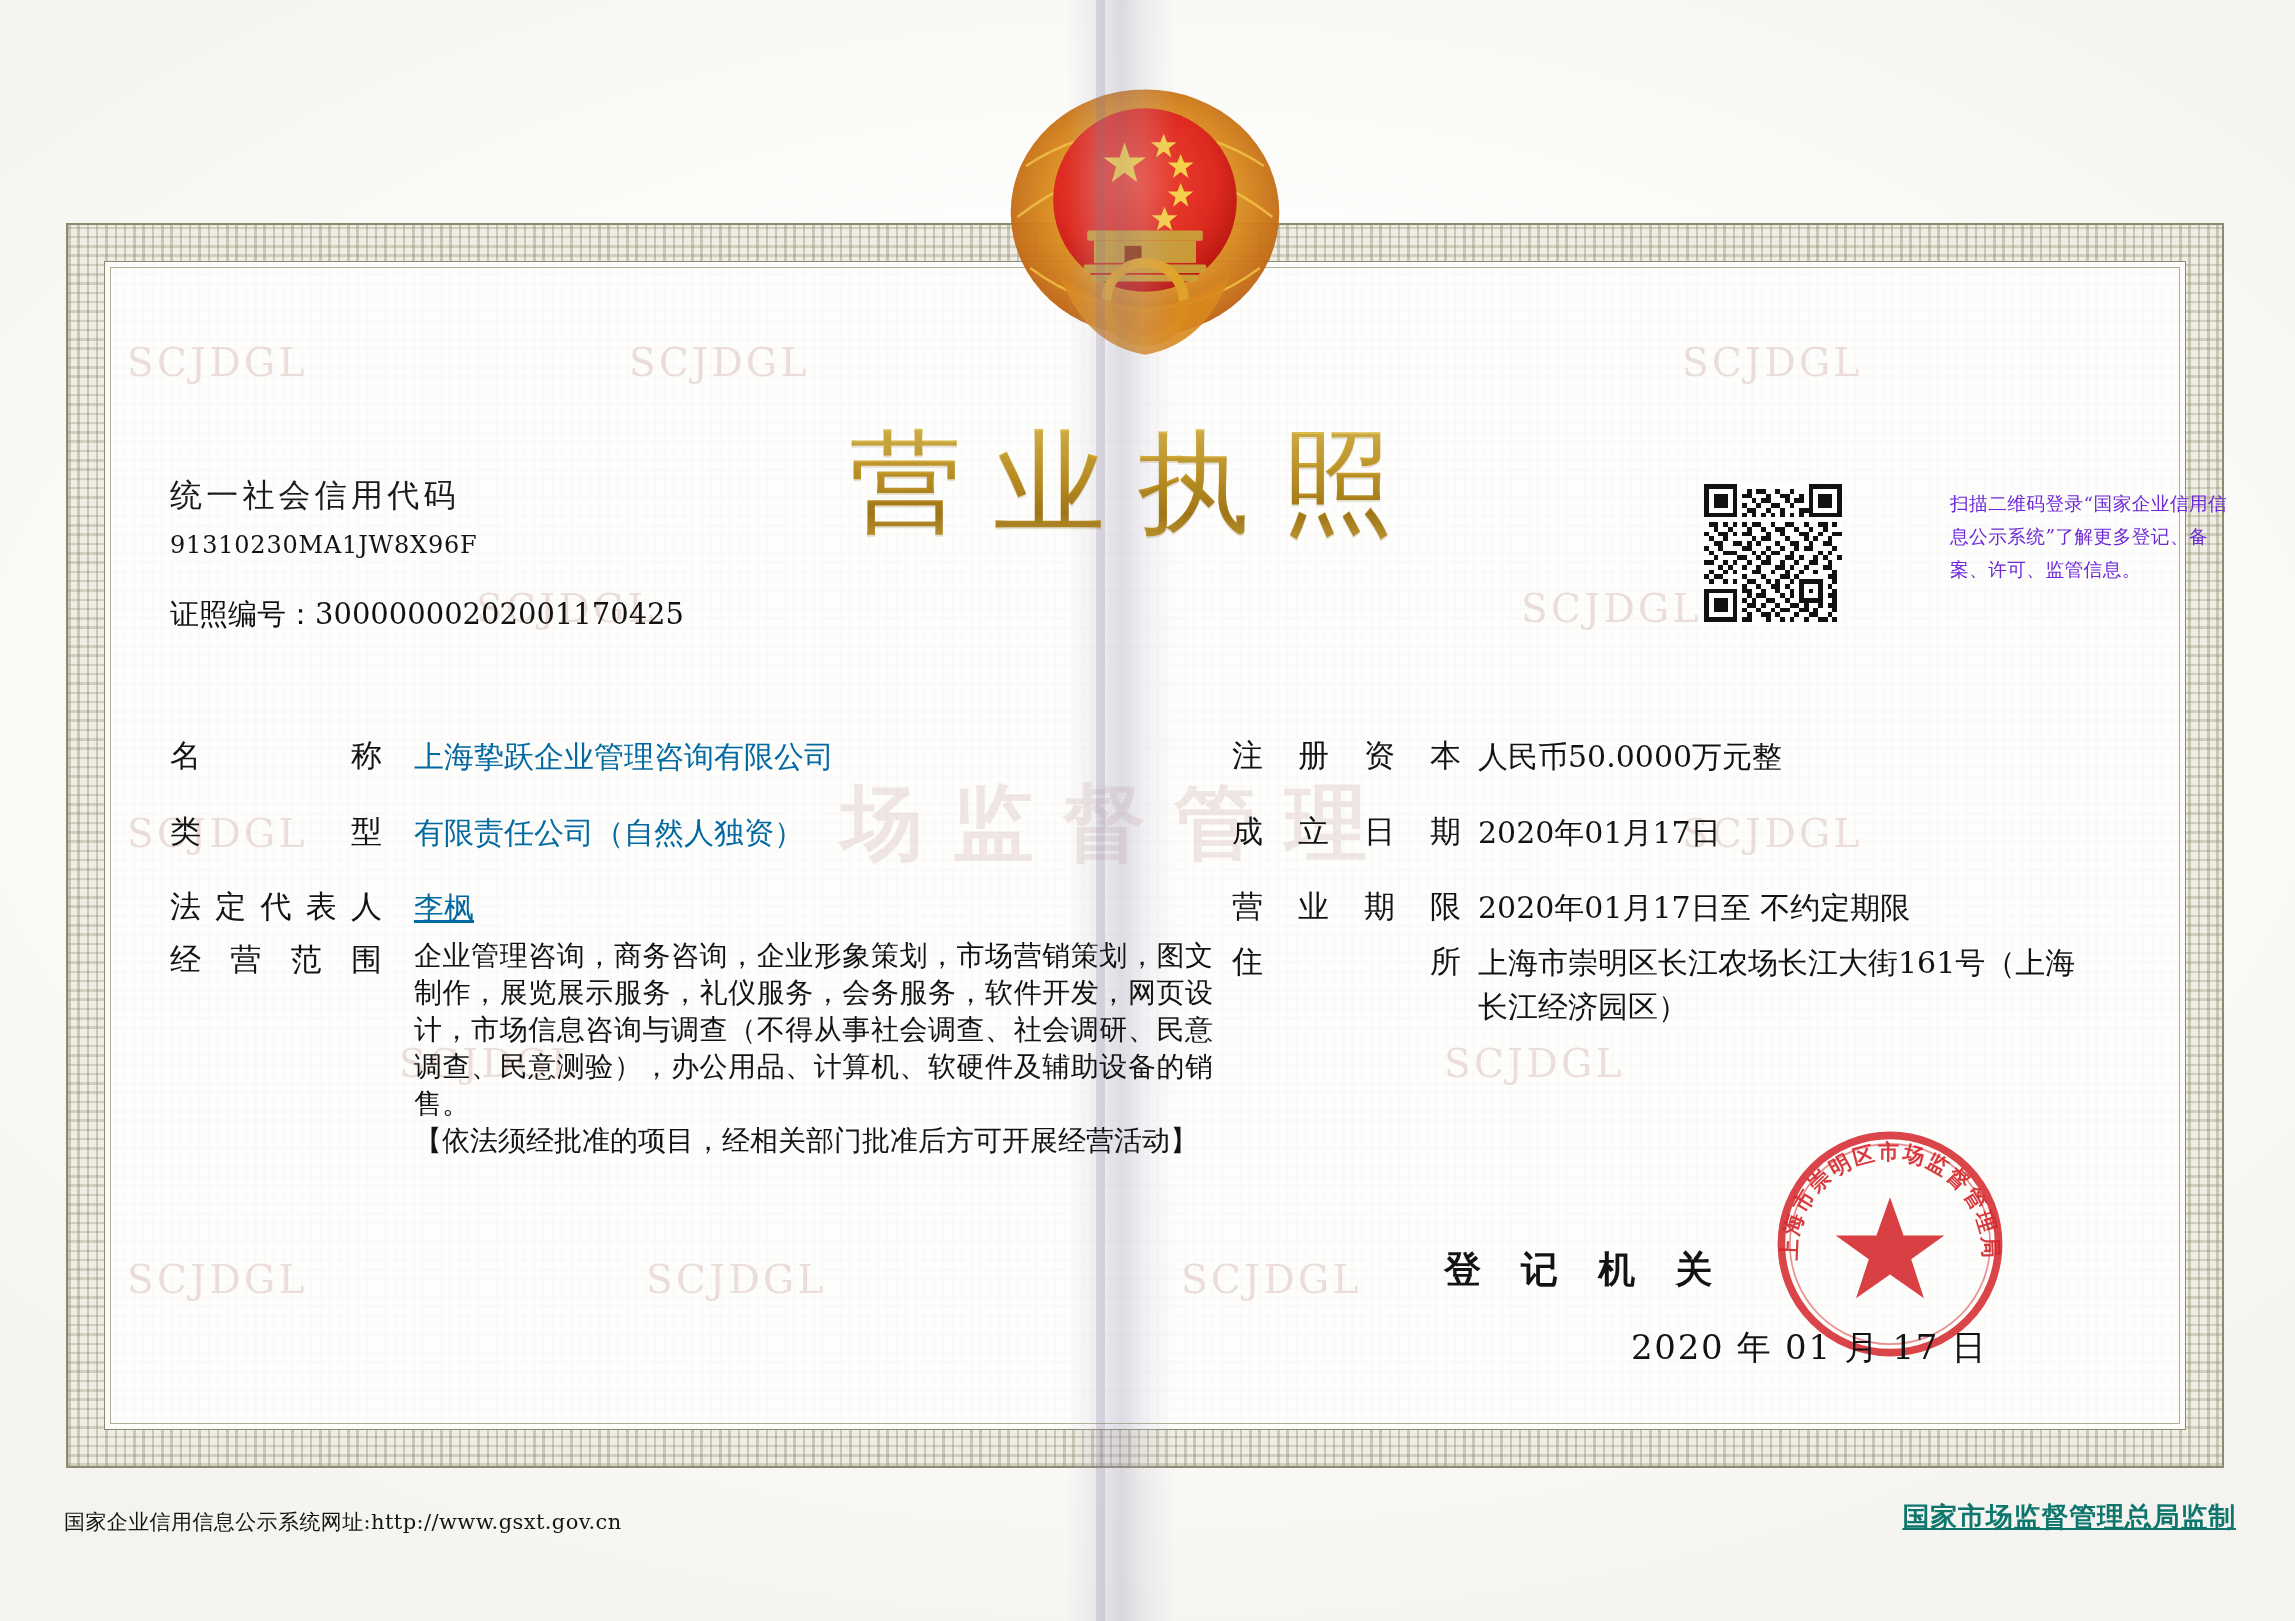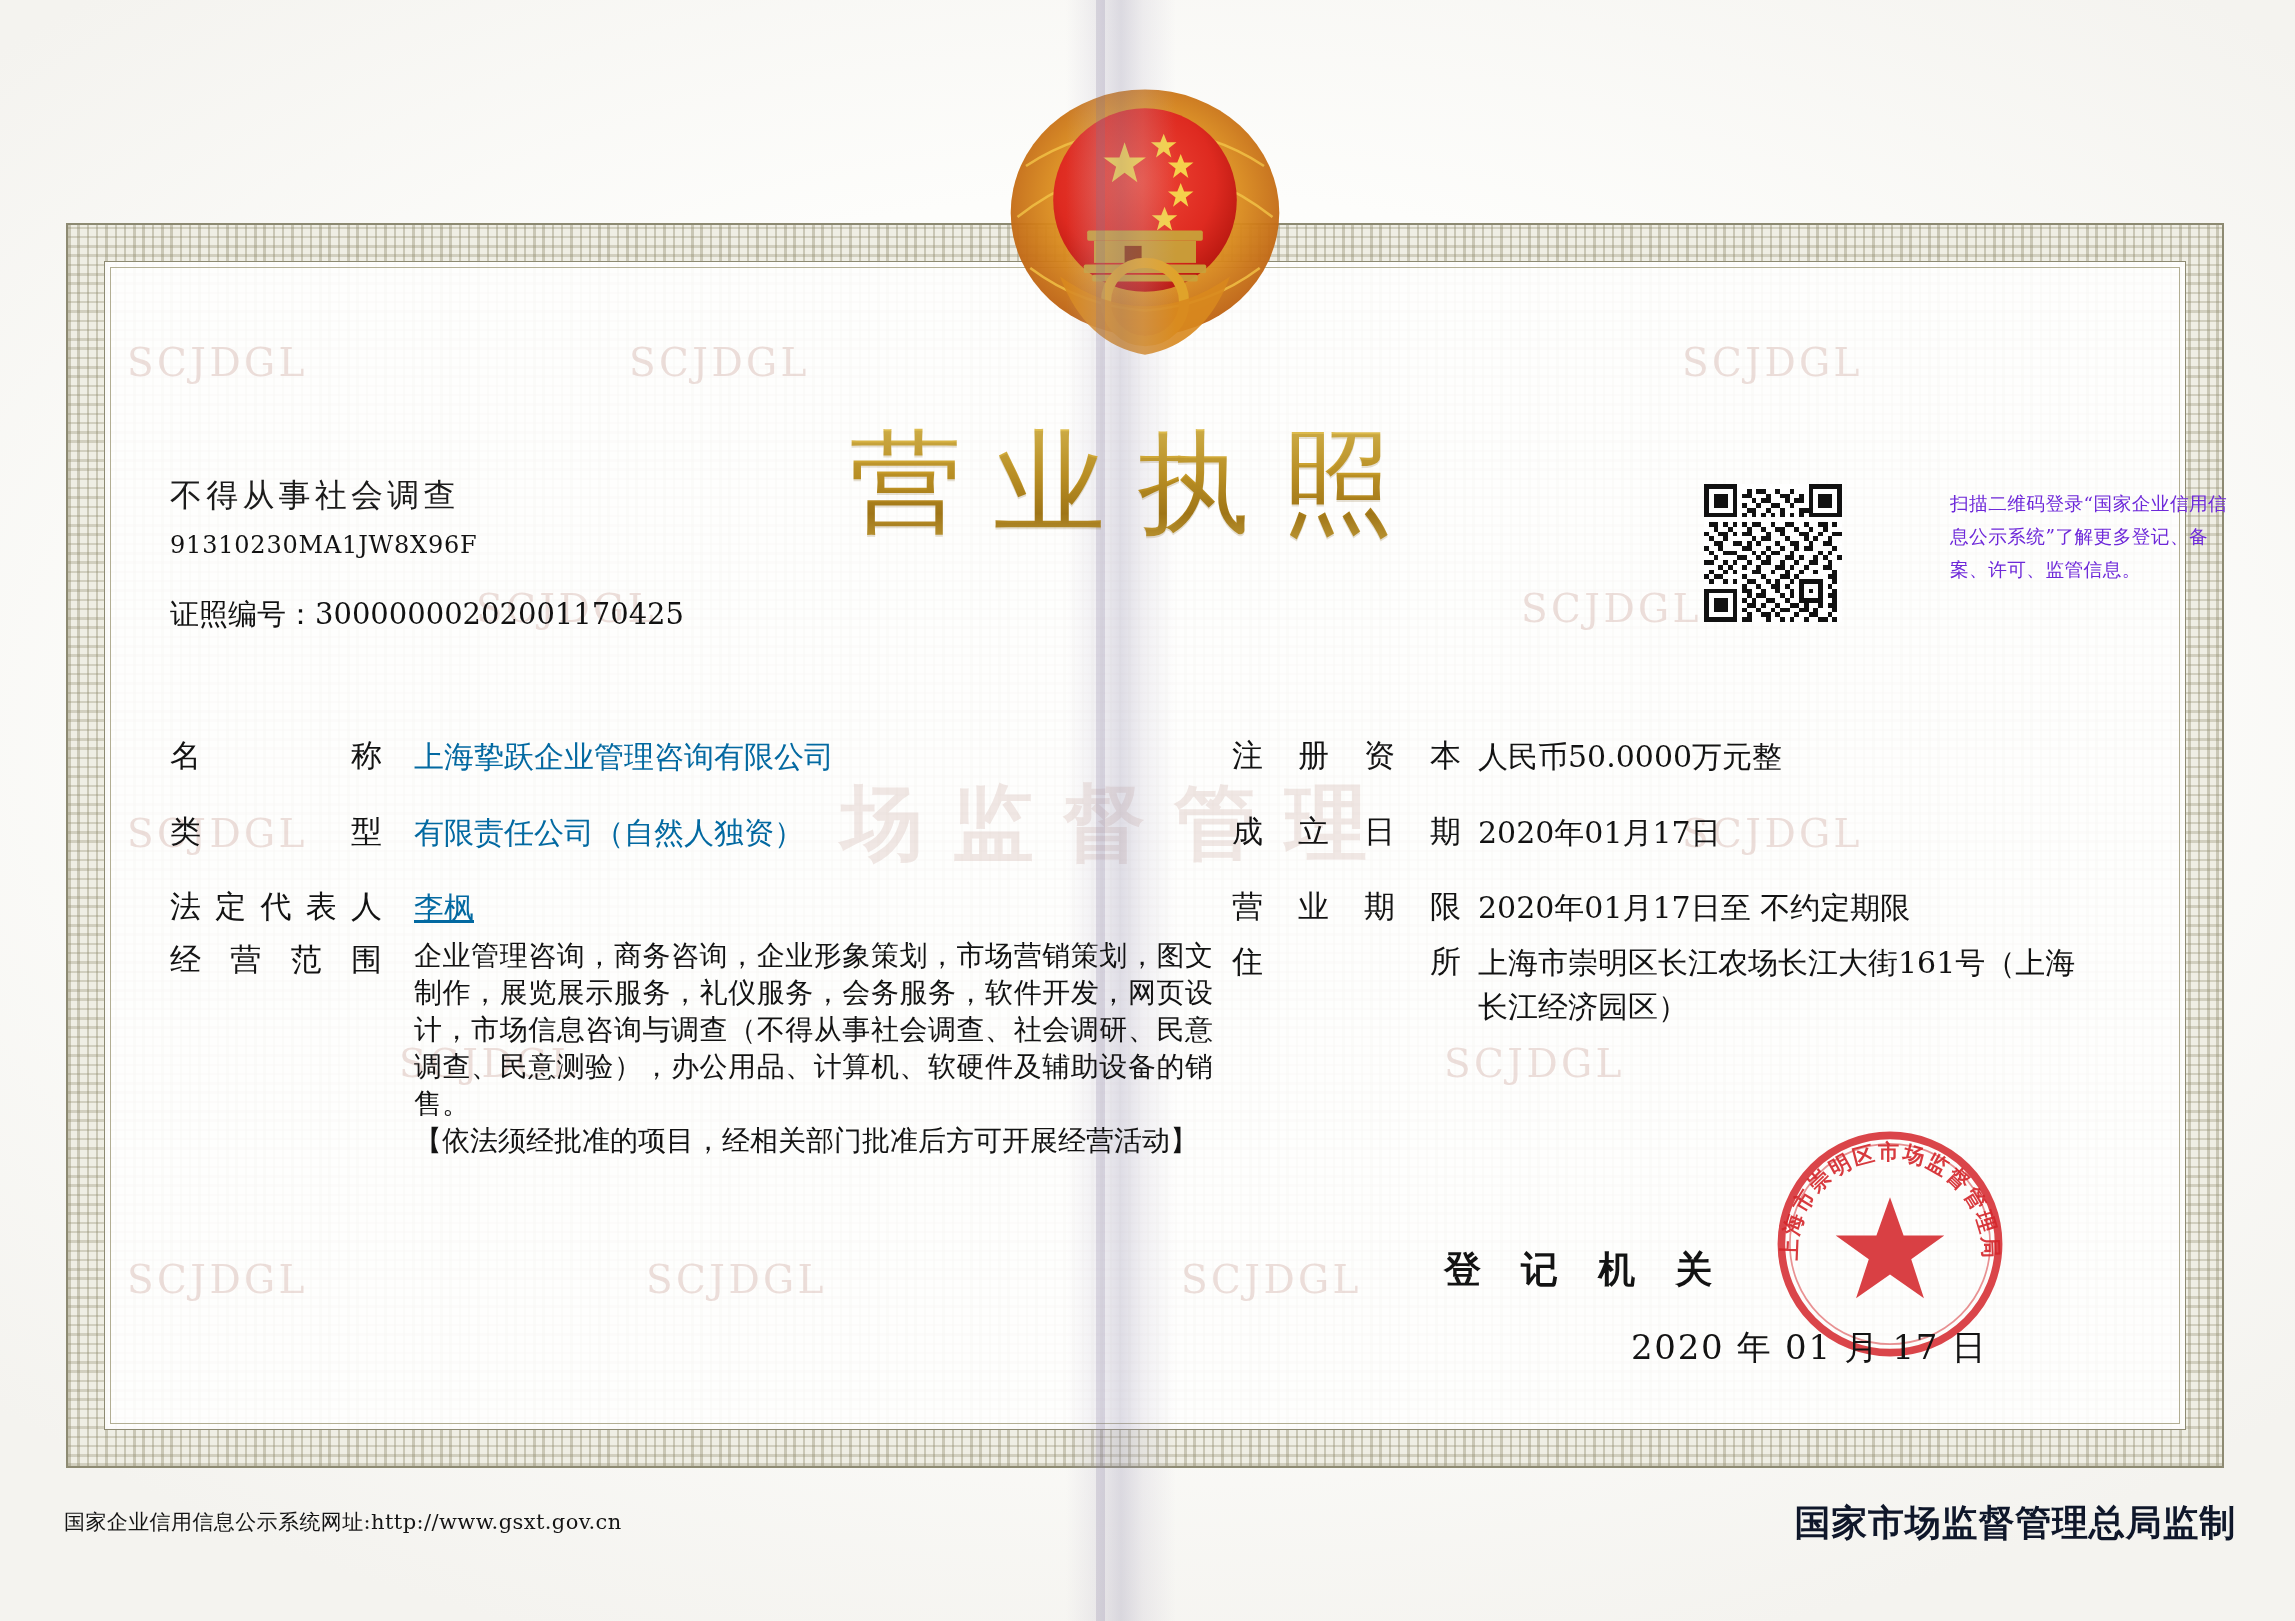--- a/index.html
+++ b/index.html
@@ -280,24 +280,25 @@
     left: 64px;
     top: 1508px;
     font-size: 21px;
     color: #141414;
     letter-spacing: 0.4px;
   }
   #footer-right {
     position: absolute;
     right: 59px;
     top: 1499px;
-    font-size: 36px;
+    font-size: 27px;
     font-weight: 700;
-    color: #0f172a;
+    color: #0f766e;
     letter-spacing: 0.8px;
+    text-decoration: underline;
   }
 </style>
 </head>
 <body>
 
 <div id="scan"></div>
 
 <div id="frame">
   <div id="frame-inner-white"></div>
 </div>
@@ -359,21 +360,21 @@
   <path d="M120 250 q100 70 200 0 q-30 80 -100 92 q-70 -12 -100 -92 Z" fill="#d8881e" opacity="0.9"></path>
 </svg>
 
 <div id="fold"></div>
 <div id="fold2"></div>
 
 <div id="content">
 
   <div id="title" class="cn">营业执照</div>
 
-  <div id="code-label" class="cn">不得从事社会调查</div>
+  <div id="code-label" class="cn">统一社会信用代码</div>
   <div id="code-value" class="cn">91310230MA1JW8X96F</div>
   <div id="certno" class="cn">
     <span>证照编号：</span><span>30000000202001170425</span>
   </div>
 
   <svg id="qr" viewBox="0 0 29 29" shape-rendering="crispEdges">
     <rect width="29" height="29" fill="#ffffff"></rect>
     <g fill="#111111">
 
       <rect x="0" y="0" width="7" height="1"></rect>

